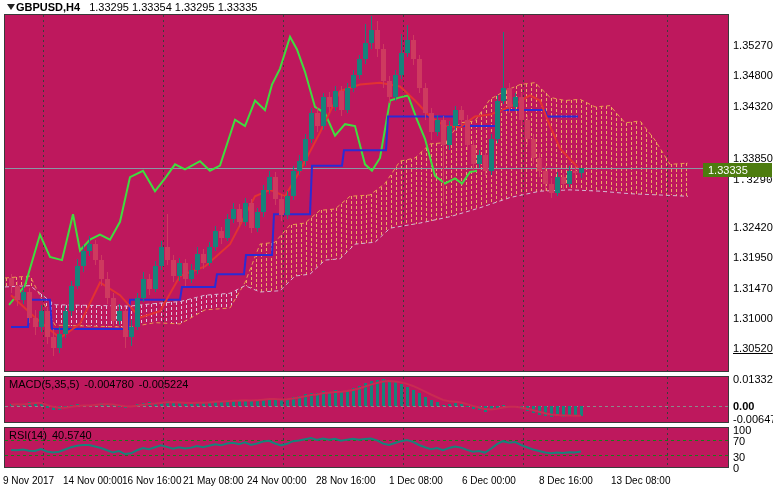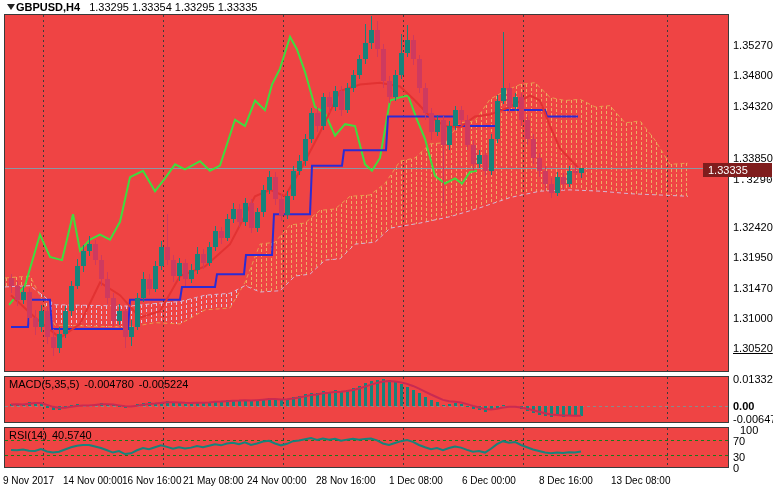--- a/index.html
+++ b/index.html
@@ -1,36 +1,36 @@
 <!DOCTYPE html>
 <html><head>
 <meta charset="utf-8">
 <style>
   html,body{margin:0;padding:0;}
   body{width:773px;height:495px;background:#fff;position:relative;overflow:hidden;
        font-family:"Liberation Sans",sans-serif;-webkit-font-smoothing:none;}
-  .panel{position:absolute;left:4px;width:725px;border:1px solid #3a3a3a;background:#ef4444;box-sizing:border-box;}
+  .panel{position:absolute;left:4px;width:725px;border:1px solid #3a3a3a;background:#be185d;box-sizing:border-box;}
   #main-panel{top:14px;height:358px;}
   #macd-panel{top:376px;height:47px;}
   #rsi-panel{top:427px;height:41px;}
   svg{position:absolute;left:0;top:0;display:block;}
   .ind-label{position:absolute;left:4px;top:1px;font-size:11px;color:#000;white-space:nowrap;z-index:5;}
   .ind-label .val{margin-left:5px;}
   #title-bar{position:absolute;left:7px;top:1px;font-size:11px;color:#000;z-index:9;display:flex;align-items:center;}
   #title-bar .sym{font-weight:bold;margin-left:1px;}
   #title-bar .ohlc{margin-left:9px;}
   .tri{width:0;height:0;border-left:4px solid transparent;border-right:4px solid transparent;border-top:6px solid #222;display:inline-block;}
   #price-axis{position:absolute;left:731px;top:0;width:42px;height:372px;z-index:4;}
   .ytick{position:absolute;left:2px;font-size:11px;color:#000;white-space:nowrap;}
   .axis-sub{position:absolute;left:731px;width:42px;z-index:4;}
   .subtick{position:absolute;left:2px;font-size:11px;color:#000;white-space:nowrap;}
   .subtick.bold{font-weight:bold;}
   #time-axis{position:absolute;left:0;top:471px;width:773px;height:20px;z-index:4;}
   .xtick{position:absolute;top:4px;font-size:10px;color:#000;white-space:nowrap;}
-  #price-tag{position:absolute;left:703px;top:163px;width:69px;height:14px;background:#7f1d1d;color:#fff;
+  #price-tag{position:absolute;left:703px;top:163px;width:69px;height:14px;background:#4d7c0f;color:#fff;
              font-size:11px;line-height:14px;padding-left:5px;box-sizing:border-box;z-index:8;}
 </style>
 </head>
 <body>
 
 <div id="title-bar">
   <span class="tri"></span>
   <span class="sym">GBPUSD,H4</span>
   <span class="ohlc">1.33295 1.33354 1.33295 1.33335</span>
 </div>
@@ -519,21 +519,21 @@
     <div class="ytick" style="top: 281.548px;">1.31470</div>
     <div class="ytick" style="top: 311.547px;">1.31000</div>
     <div class="ytick" style="top: 342.185px; text-decoration: underline;">1.30520</div>
   </div>
 <div id="macd-axis" class="axis-sub" style="top:376px;height:47px;">
     <div class="subtick" style="top: -2.9192px;">0.013328</div>
     <div class="subtick bold" style="top: 24px;">0.00</div>
     <div class="subtick" style="top: 37.156px;">-0.006477</div>
   </div>
 <div id="rsi-axis" class="axis-sub" style="top:427px;height:41px;">
-    <div class="subtick" style="top: -3px; margin-left: 7px;">100</div>
+    <div class="subtick" style="top: -3px;">100</div>
     <div class="subtick" style="top: 8.4px;">70</div>
     <div class="subtick" style="top: 23.6px;">30</div>
     <div class="subtick" style="top: 35px;">0</div>
   </div>
 <div id="time-axis">
     <div class="xtick" style="left: 3px;">9 Nov 2017</div>
     <div class="xtick" style="left: 63px;">14 Nov 00:00</div>
     <div class="xtick" style="left: 122px; text-align: right;">16 Nov 16:00</div>
     <div class="xtick" style="left: 183px;">21 May 08:00</div>
     <div class="xtick" style="left: 247px;">24 Nov 00:00</div>

